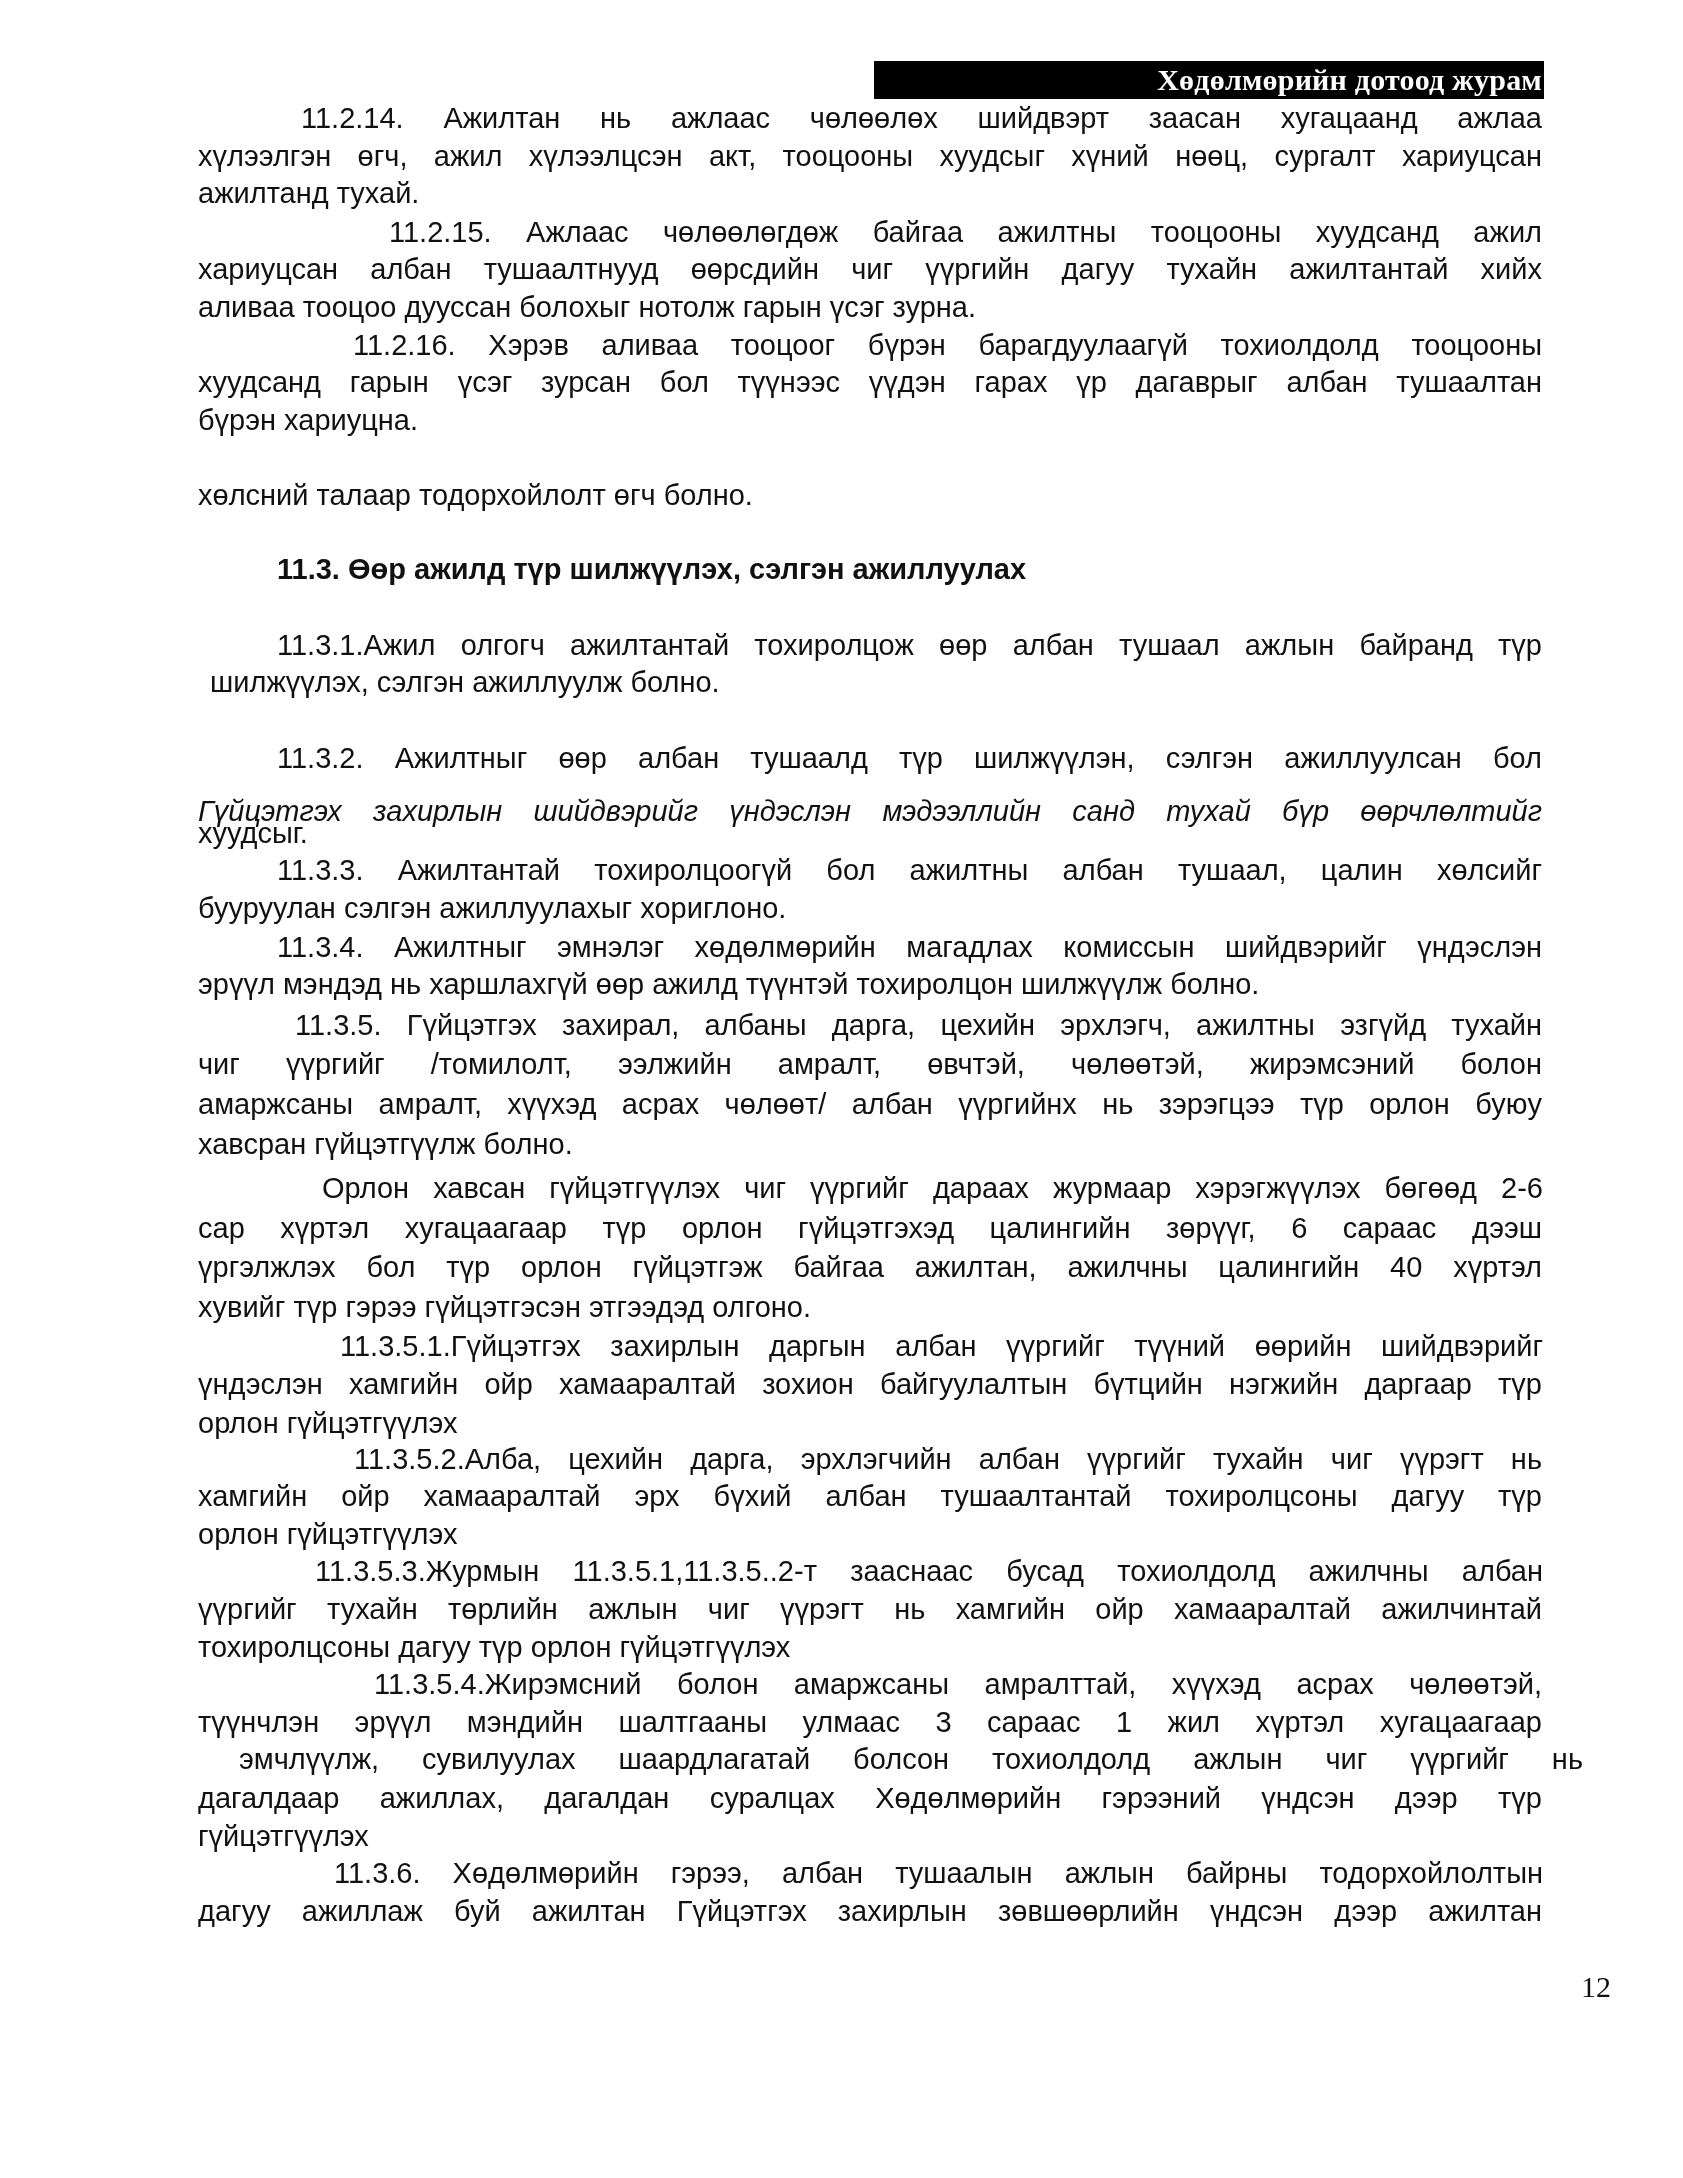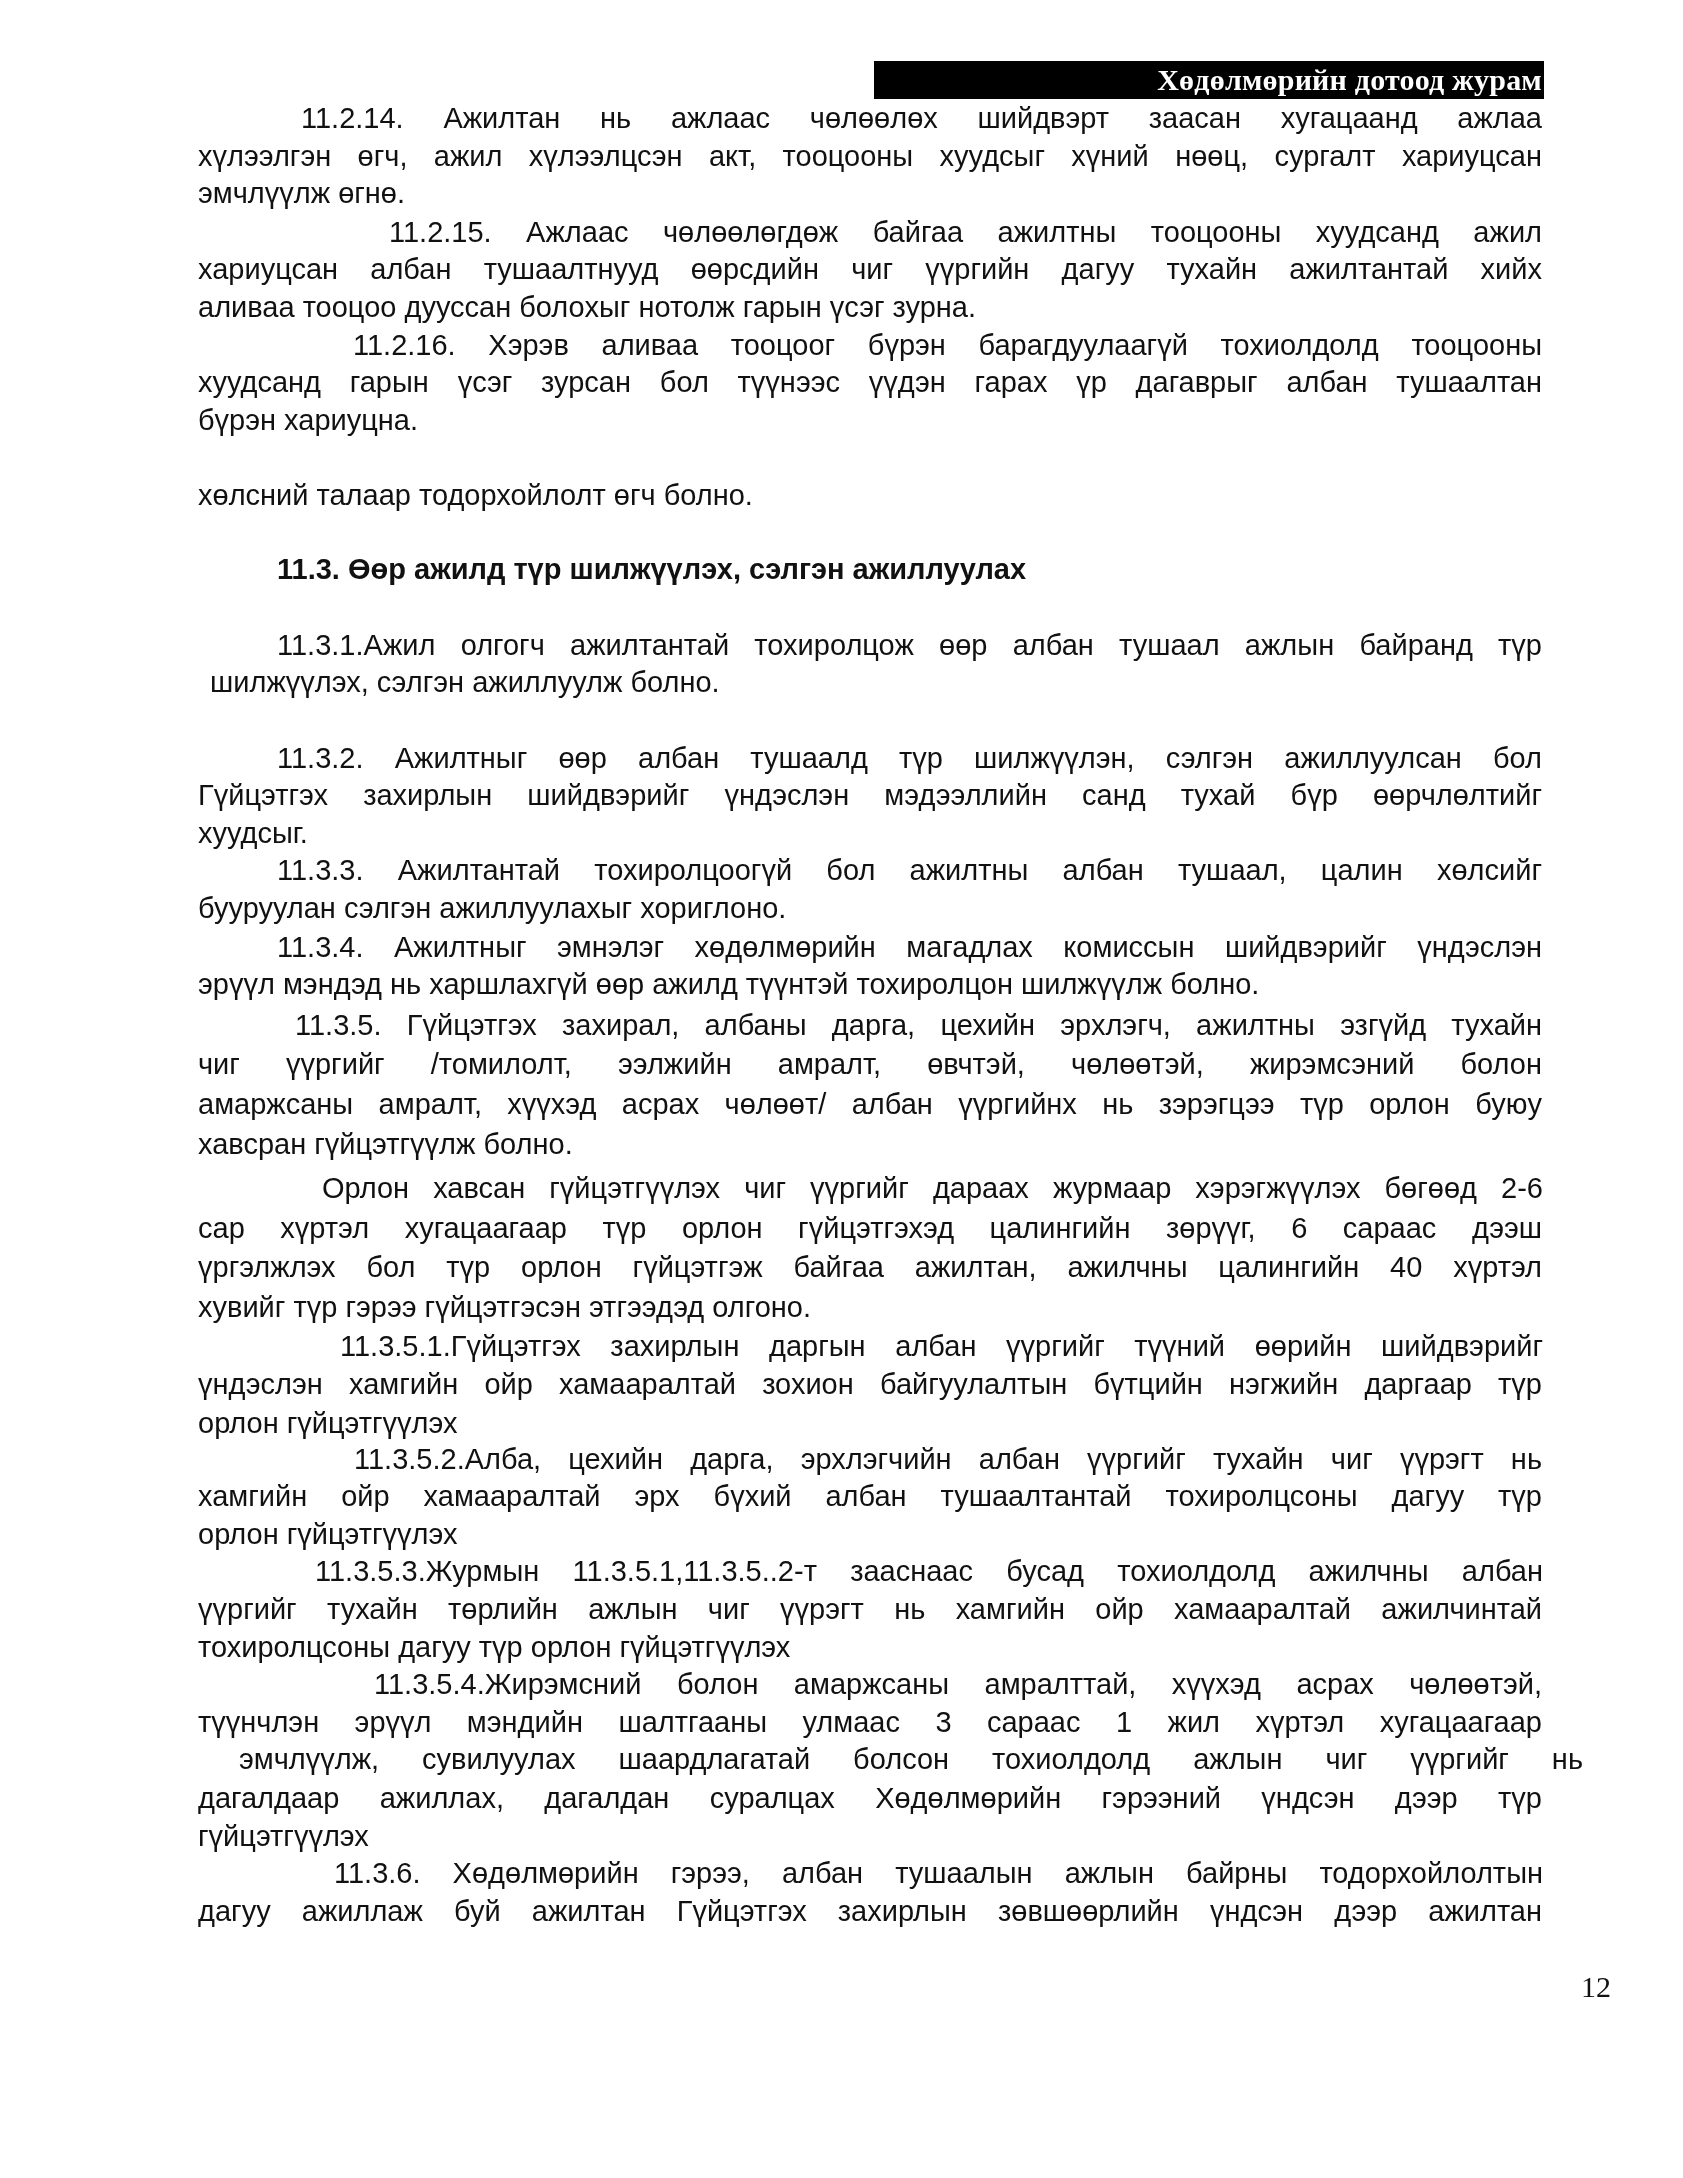--- a/index.html
+++ b/index.html
@@ -30,39 +30,39 @@
 <body>
 
 <div class="page">
 
   <div class="header-bar">
     <span>Хөдөлмөрийн дотоод журам</span>
   </div>
 
   <div class="line j" style="top:99px; padding-left:103px; width:1241px;">11.2.14. Ажилтан нь ажлаас чөлөөлөх шийдвэрт заасан хугацаанд ажлаа</div>
   <div class="line j" style="top:137px;">хүлээлгэн өгч, ажил хүлээлцсэн акт, тооцооны хуудсыг хүний нөөц, сургалт хариуцсан</div>
-  <div class="line" style="top:174px;">эмчлүүлж өгнө.</div>
+  <div class="line" style="top:174px;">ажилтанд тухай.</div>
 
   <div class="line j" style="top:213px; padding-left:191px; width:1153px;">11.2.15. Ажлаас чөлөөлөгдөж байгаа ажилтны тооцооны хуудсанд ажил</div>
   <div class="line j" style="top:250px;">хариуцсан албан тушаалтнууд өөрсдийн чиг үүргийн дагуу тухайн ажилтантай хийх</div>
   <div class="line" style="top:288px;">аливаа тооцоо дууссан болохыг нотолж гарын үсэг зурна.</div>
 
   <div class="line j" style="top:326px; padding-left:155px; width:1189px;">11.2.16. Хэрэв аливаа тооцоог бүрэн барагдуулаагүй тохиолдолд тооцооны</div>
   <div class="line j" style="top:363px;">хуудсанд гарын үсэг зурсан бол түүнээс үүдэн гарах үр дагаврыг албан тушаалтан</div>
   <div class="line" style="top:401px;">бүрэн хариуцна.</div>
 
   <div class="line" style="top:476px;">хөлсний талаар тодорхойлолт өгч болно.</div>
 
   <div class="line bold" style="top:550px; padding-left:79px;">11.3. Өөр ажилд түр шилжүүлэх, сэлгэн ажиллуулах</div>
 
   <div class="line j" style="top:626px; padding-left:79px; width:1265px;">11.3.1.Ажил олгогч ажилтантай тохиролцож өөр албан тушаал ажлын байранд түр</div>
   <div class="line" style="top:663px;margin-left:12px;">шилжүүлэх, сэлгэн ажиллуулж болно.</div>
 
   <div class="line j" style="top:739px; padding-left:79px; width:1265px;">11.3.2. Ажилтныг өөр албан тушаалд түр шилжүүлэн, сэлгэн ажиллуулсан бол</div>
-  <div class="line j" style="top:776px;">Гүйцэтгэх захирлын шийдвэрийг үндэслэн мэдээллийн санд тухай бүр өөрчлөлтийг</div>
+  <div class="line j" style="top:792px;font-style:italic;">Гүйцэтгэх захирлын шийдвэрийг үндэслэн мэдээллийн санд тухай бүр өөрчлөлтийг</div>
   <div class="line" style="top:814px;">хуудсыг.</div>
 
   <div class="line j" style="top:851px; padding-left:79px; width:1265px;">11.3.3. Ажилтантай тохиролцоогүй бол ажилтны албан тушаал, цалин хөлсийг</div>
   <div class="line" style="top:889px;">бууруулан сэлгэн ажиллуулахыг хориглоно.</div>
 
   <div class="line j" style="top:928px; padding-left:79px; width:1265px;">11.3.4. Ажилтныг эмнэлэг хөдөлмөрийн магадлах комиссын шийдвэрийг үндэслэн</div>
   <div class="line" style="top:965px;">эрүүл мэндэд нь харшлахгүй өөр ажилд түүнтэй тохиролцон шилжүүлж болно.</div>
 
   <div class="line j" style="top:1006px; padding-left:97px; width:1247px;">11.3.5. Гүйцэтгэх захирал, албаны дарга, цехийн эрхлэгч, ажилтны эзгүйд тухайн</div>
   <div class="line j" style="top:1045px;">чиг үүргийг /томилолт, ээлжийн амралт, өвчтэй, чөлөөтэй, жирэмсэний болон</div>

